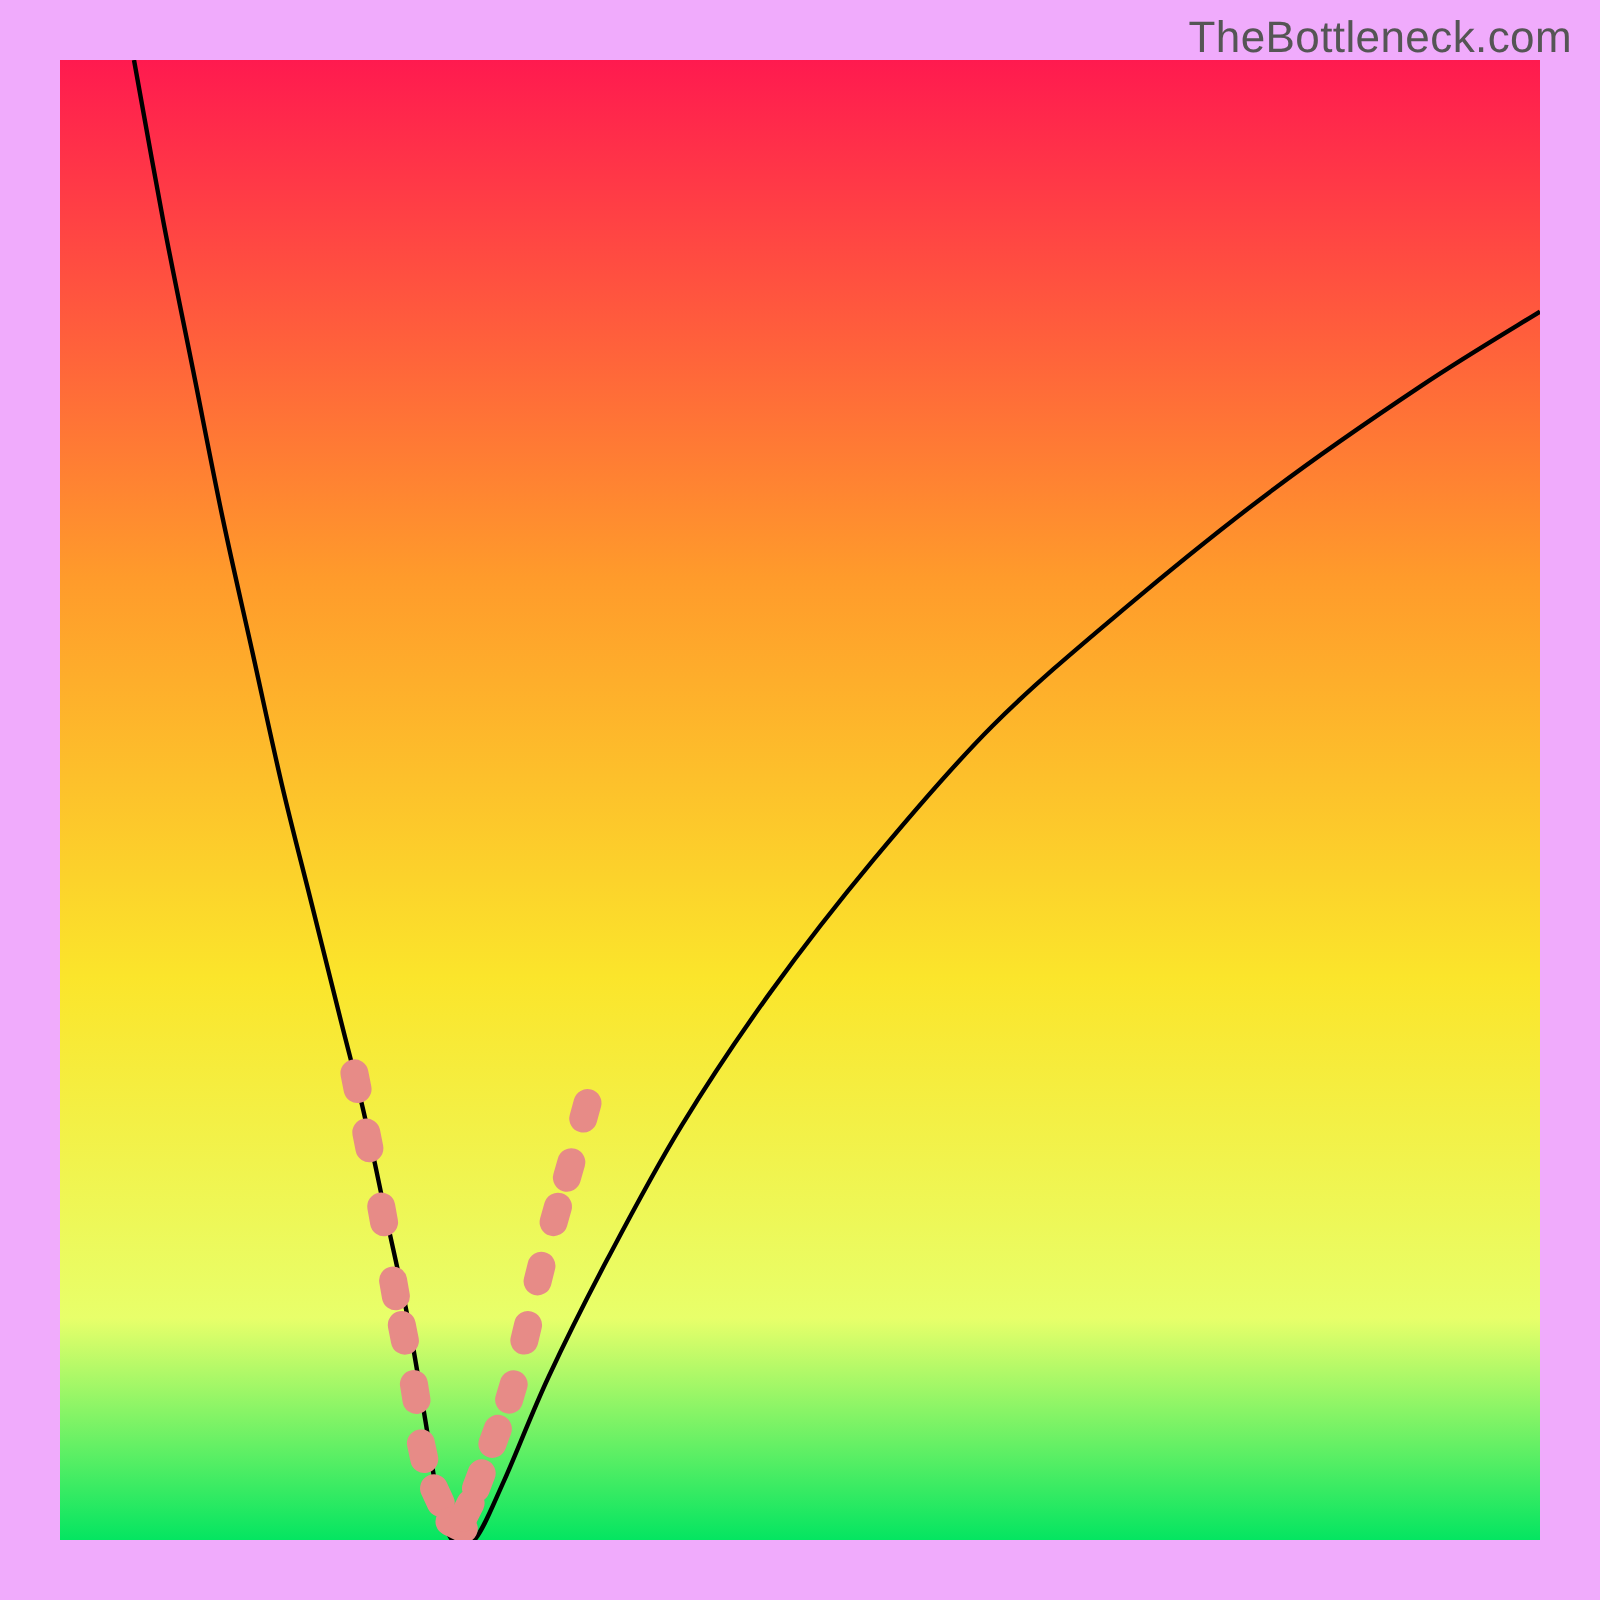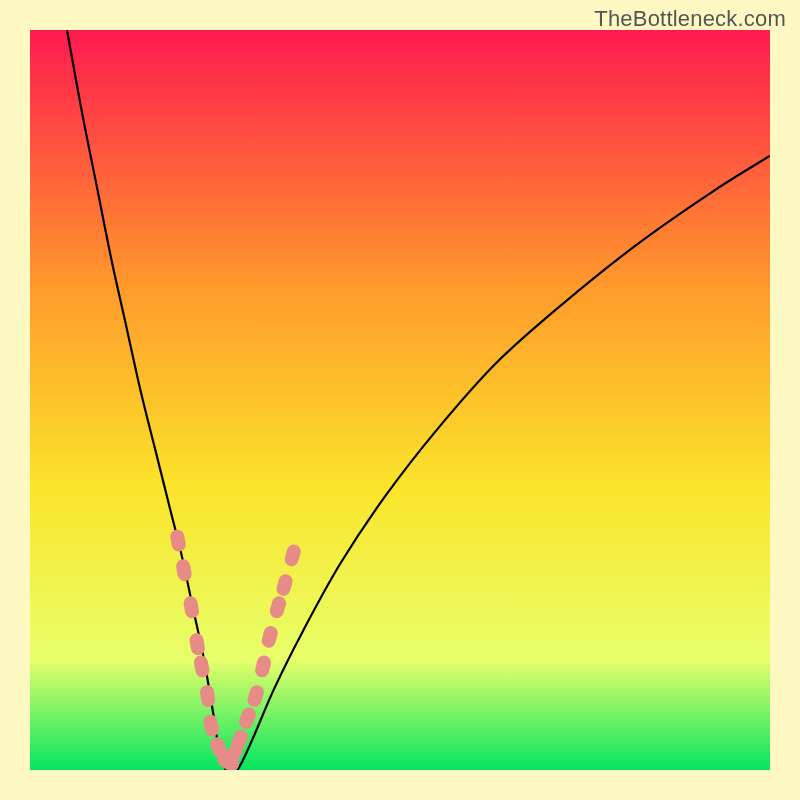--- a/index.html
+++ b/index.html
@@ -34,21 +34,21 @@
     width: 740px;
     height: 740px;
   }
   svg {
     display: block;
   }
 </style>
 </head>
 <body>
 
-<div class="frame" style="background: #fef9c3;">
+<div class="frame" style="background: #f0abfc;">
   <div class="watermark" style="color: rgb(85, 85, 85);">TheBottleneck.com</div>
 
   <div class="plot-wrap">
     <svg id="plot" width="740" height="740" viewBox="0 0 740 740">
       <defs>
         <linearGradient id="bg-grad" x1="0" y1="0" x2="0" y2="1">
           <stop id="g0" offset="0%" stop-color="#ff1a4f"></stop>
           <stop id="g1" offset="35%" stop-color="#ff9b2b"></stop>
           <stop id="g2" offset="62%" stop-color="#fbe52b"></stop>
           <stop id="g3" offset="85%" stop-color="#e8ff6a"></stop>

